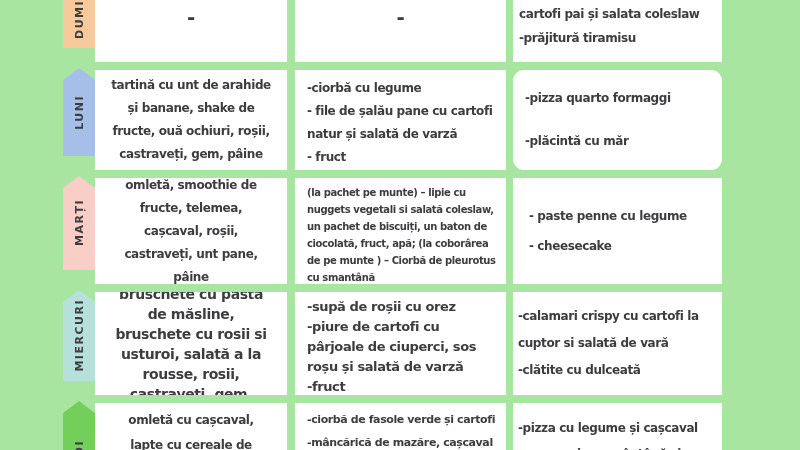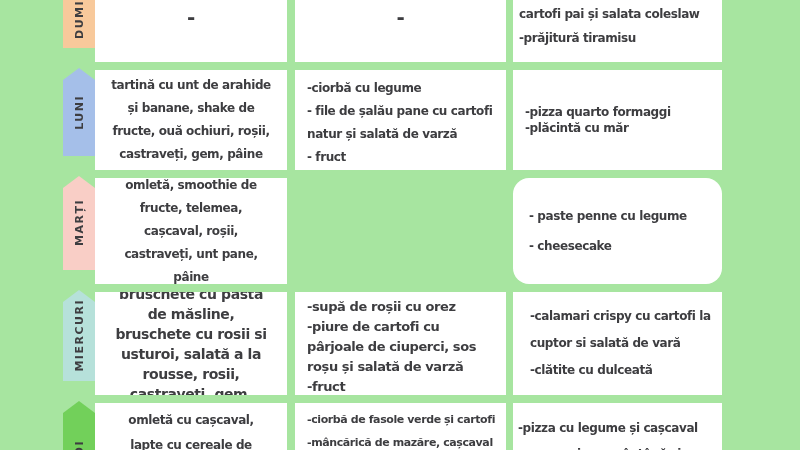--- a/index.html
+++ b/index.html
@@ -43,26 +43,26 @@
       text-align:center;padding:4px 16px;}
   .c2{left:295px;width:211px;padding:7px 8px 4px 12px;}
   .c3{left:513px;width:209px;display:flex;flex-direction:column;justify-content:center;
       padding-left:12px;padding-right:6px;line-height:27px;}
 
   
   .r1 .dash{display:flex;align-items:flex-end;justify-content:center;
             padding:0 0 38px 0;font-size:20px;line-height:14px;}
   .r1 .c3{justify-content:flex-end;padding:0 6px 12px 6px;line-height:24px;}
   .r2 .c2{line-height:23px;}
-  .r2 .c3{line-height:16px;}
+  .r2 .c3{line-height:43px;border-radius:11px;}
   .r3 .c2{font-size:10px;line-height:17px;padding-top:6px;}
-  .r3 .c3{padding-left:16px;line-height:30px;border-radius:16px;}
+  .r3 .c3{padding-left:16px;line-height:30px;}
   .r4 .c1{font-size:14px;line-height:20px;}
   .r4 .c2{font-size:13px;line-height:20px;padding-top:5px;}
-  .r4 .c3{padding-left:17px;line-height:27px;}
+  .r4 .c3{padding-left:5px;line-height:27px;}
   .r5 .c1{align-items:flex-start;padding-top:5px;line-height:25px;}
   .r5 .c2{font-size:11px;line-height:23px;padding-top:5px;}
   .r5 .c3{justify-content:flex-start;padding-top:12px;padding-left:5px;line-height:26px;}
 </style>
 </head>
 <body>
 
 <div class="canvas">
 
   <div class="row r1">
@@ -85,20 +85,21 @@
 - fruct</div>
     <div class="cell c3">-pizza quarto formaggi
 -plăcintă cu măr</div>
   </div>
 
   <div class="row r3">
     <div class="day-label">
       <span class="day-text">MARȚI</span>
     </div>
     <div class="cell c1">omletă, smoothie de fructe, telemea, cașcaval, roșii, castraveți, unt pane, pâine</div>
+    <div class="cell c2">(la pachet pe munte) – lipie cu nuggets vegetali si salată coleslaw, un pachet de biscuiți, un baton de ciocolată, fruct, apă; (la coborârea de pe munte ) – Ciorbă de pleurotus cu smantână</div>
     <div class="cell c3">- paste penne cu legume
 - cheesecake</div>
   </div>
 
   <div class="row r4">
     <div class="day-label">
       <span class="day-text">MIERCURI</span>
     </div>
     <div class="cell c1">Guacamole, bruschete cu pasta de măsline, bruschete cu rosii si usturoi, salată a la rousse, rosii, castraveti, gem, ceai, pâine</div>
     <div class="cell c2">-supă de roșii cu orez

